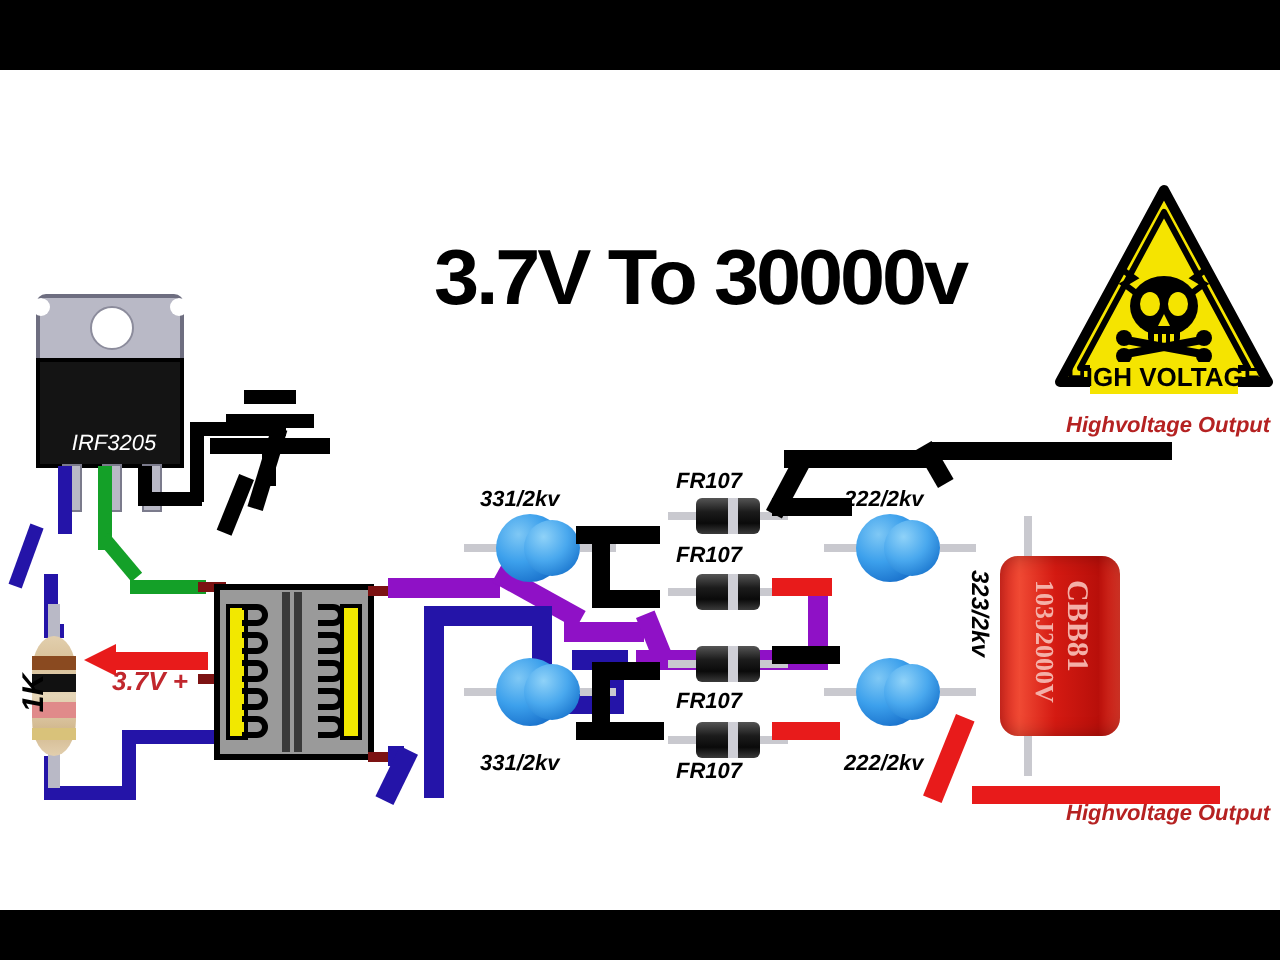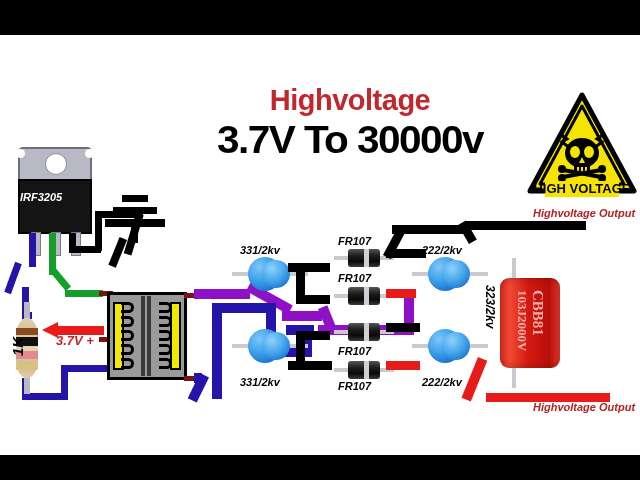--- a/index.html
+++ b/index.html
@@ -29,22 +29,22 @@
   
   #mosfet{position:absolute;left:18px;top:112px;width:74px;height:92px;}
   #mos-tab{position:absolute;left:0;top:0;width:74px;height:34px;background:#b9b9c6;
      border:2px solid #6e6e80;border-bottom:none;box-sizing:border-box;
      border-radius:5px 5px 0 0;}
   #mos-hole{position:absolute;left:27px;top:6px;width:20px;height:20px;border-radius:50%;
      background:#ffffff;border:1px solid #8c8c9c;}
   .mos-notch{position:absolute;top:2px;width:9px;height:9px;background:#ffffff;border-radius:50%;}
   #mos-body{position:absolute;left:0;top:32px;width:74px;height:55px;background:#141414;
      border:2px solid #000;box-sizing:border-box;}
-  #mos-label{position:absolute;left:0;top:10px;width:74px;color:#fff;
-     font-size:11px;font-style:italic;font-weight:bold;font-family:"Liberation Sans",sans-serif;}
+  #mos-label{position:absolute;left:0;top:35px;width:74px;text-align:center;color:#fff;
+     font-size:11px;font-style:italic;font-weight:normal;font-family:"Liberation Sans",sans-serif;}
   .mos-pin{position:absolute;top:85px;width:8px;height:22px;background:#b9b9c6;border:1px solid #7b7b8c;}
 
   
   .w{position:absolute;}
   .wv{width:7px;}
   .wh{height:7px;}
   .blue{background:#2414a8;}
   .green{background:#14a028;}
   .black{background:#000000;}
   .purple{background:#8f11c6;}
@@ -117,21 +117,20 @@
 </head>
 <body>
 
 <div id="root">
 
   <div class="bar" id="bar-top"></div>
   <div class="bar" id="bar-bottom"></div>
 
   <div id="stage">
 
-    <div id="title-main">Highvoltage</div>
     <div id="title-sub">3.7V To 30000v</div>
 
     <div id="warn">
       <svg width="110" height="108" viewBox="0 0 110 108">
         <polygon points="55,4 107,100 3,100" fill="#f5e400" stroke="#000" stroke-width="5" stroke-linejoin="round"></polygon>
         <polygon points="55,15 97,93 13,93" fill="none" stroke="#000" stroke-width="3" stroke-linejoin="round"></polygon>
 
         <path d="M33,43 L40,48 L35,51 L43,57" stroke="#000" stroke-width="3" fill="none"></path>
         <path d="M77,43 L70,48 L75,51 L67,57" stroke="#000" stroke-width="3" fill="none"></path>
 

